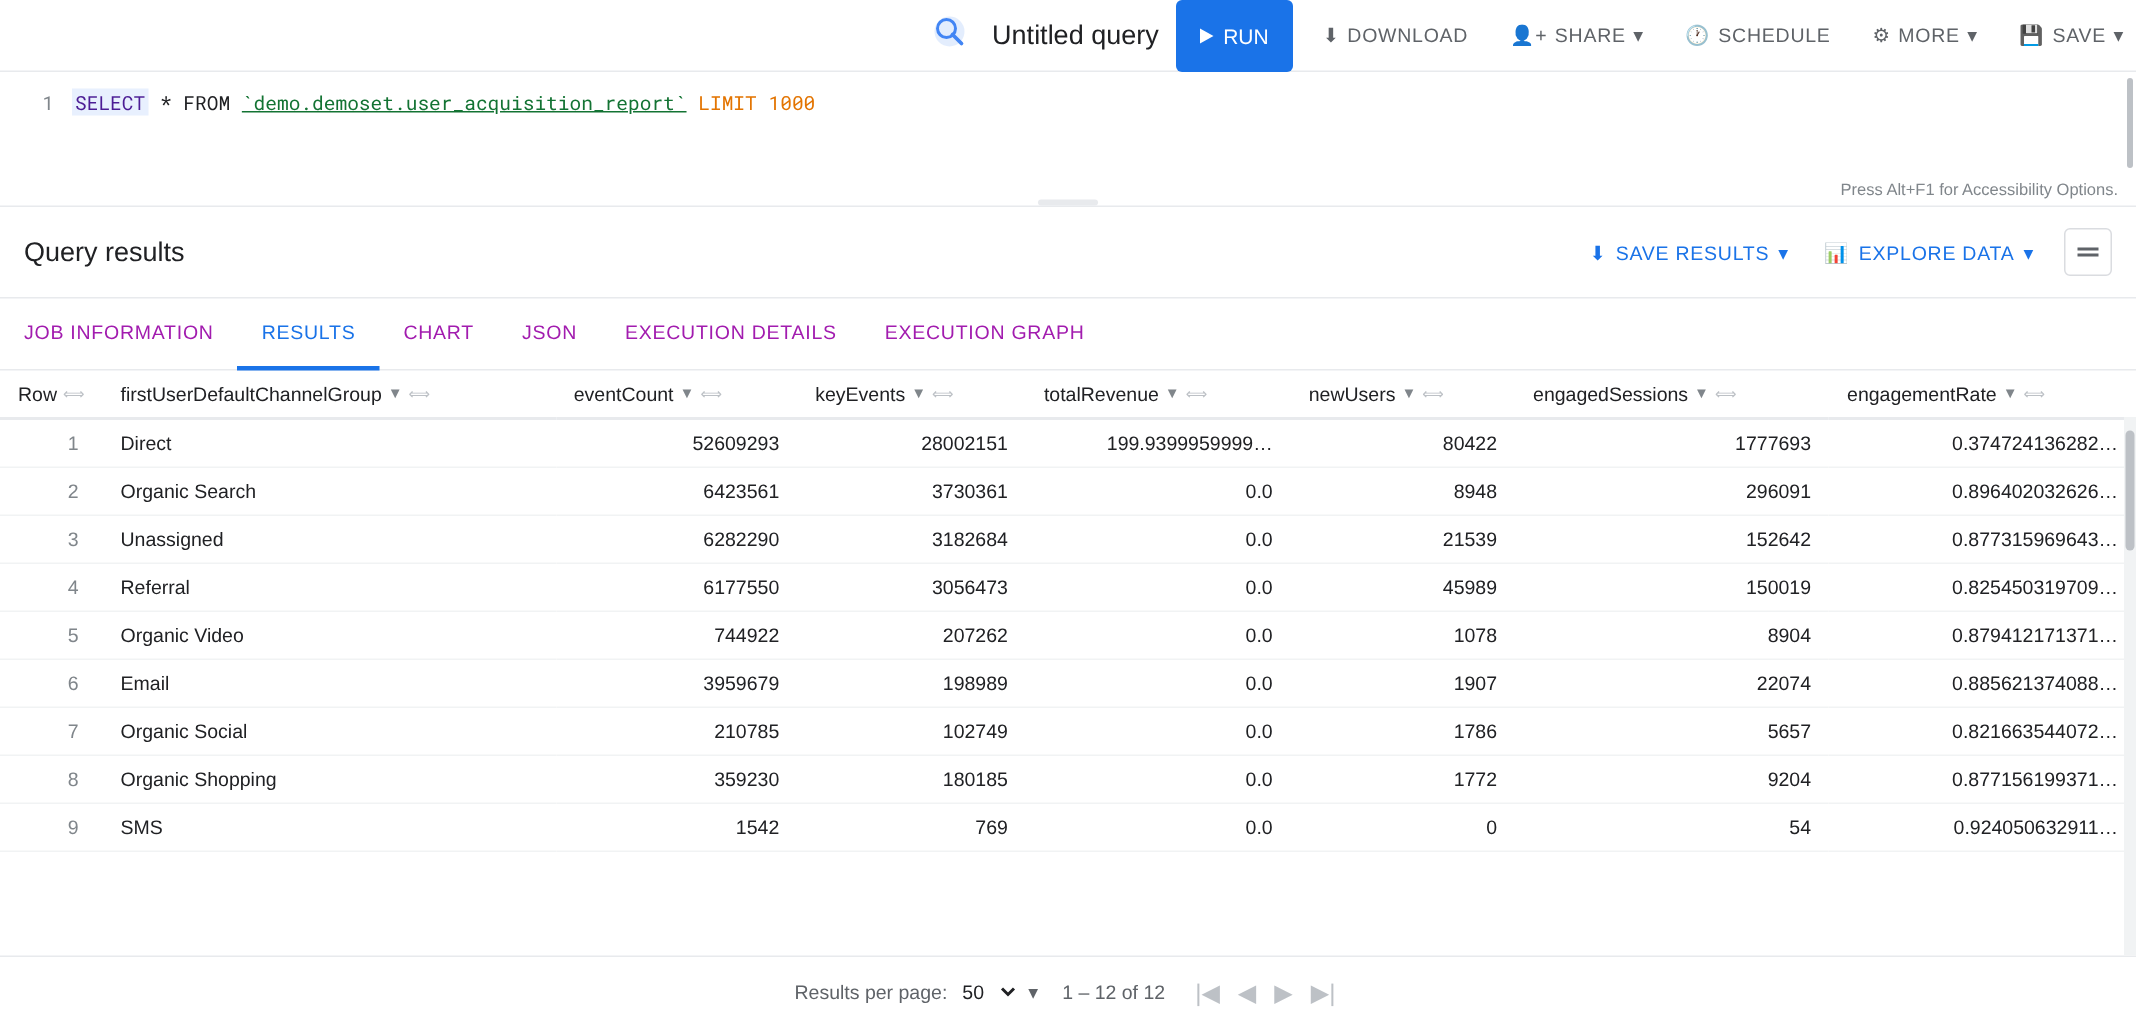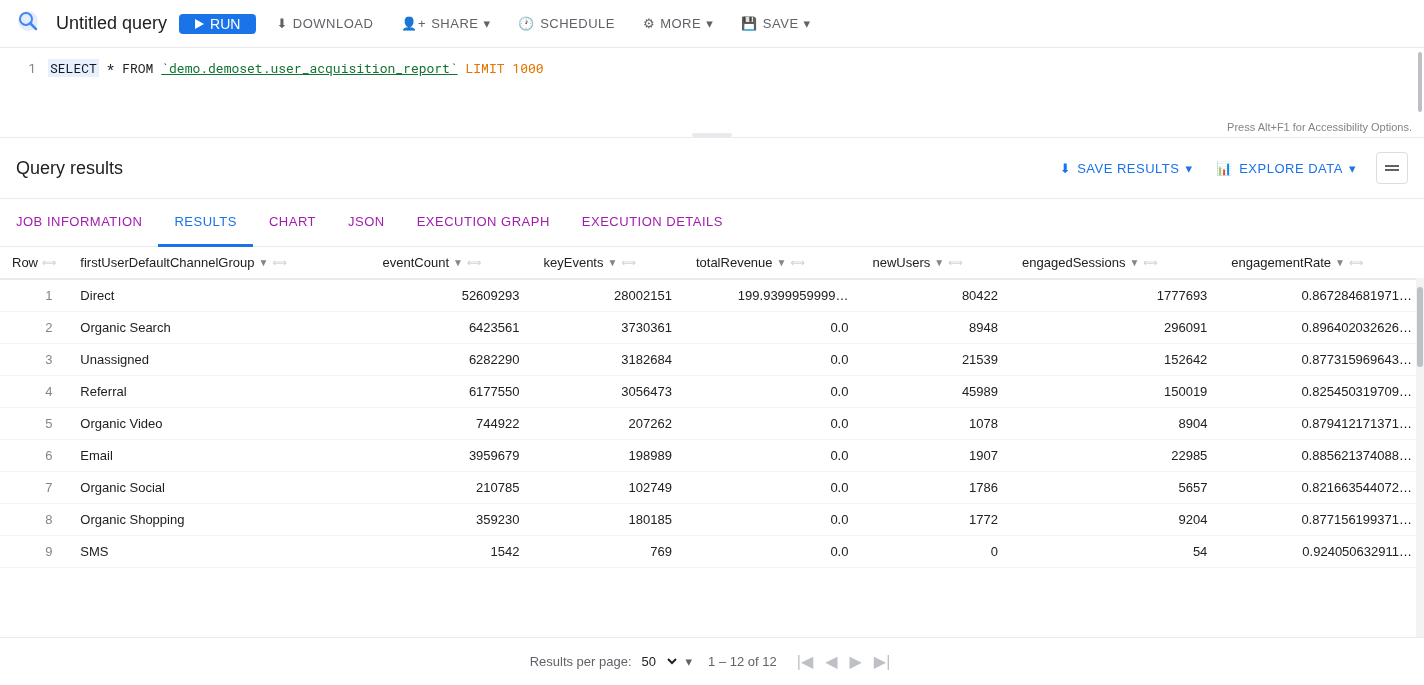--- a/index.html
+++ b/index.html
@@ -1,45 +1,46 @@
 <!DOCTYPE html>
 <html><head>
   <meta charset="utf-8">
   <style>
     * { box-sizing: border-box; margin: 0; padding: 0; }
     body { font-family: 'Google Sans', Arial, sans-serif; font-size: 13px; background: #fff; color: #202124; overflow: hidden; }
 
     
     .top-bar {
       display: flex; align-items: center; height: 48px;
-      padding: 0 16px; border-bottom: 1px solid #e8eaed;
+      padding: 0 0; border-bottom: 1px solid #e8eaed;
       gap: 12px;
+      justify-content: flex-end;
     }
     .logo-icon { color: #5f6368; font-size: 20px; margin-right: 4px; cursor: pointer; }
     .query-title { font-size: 18px; font-weight: 500; color: #202124; flex: 0 0 auto; }
     .btn-run {
       background: #1a73e8; color: #fff; border: none; border-radius: 4px;
-      padding: 0 16px; height: 20px; font-size: 14px; font-weight: 500;
+      padding: 0 16px; height: 48px; font-size: 14px; font-weight: 500;
       display: flex; align-items: center; gap: 6px; cursor: pointer;
     }
     .btn-run .play-icon { width: 0; height: 0; border-style: solid; border-width: 5px 0 5px 9px; border-color: transparent transparent transparent #fff; display: inline-block; }
     .top-btn {
       background: none; border: none; color: #5f6368; font-size: 13px; font-weight: 500;
       display: flex; align-items: center; gap: 5px; cursor: pointer; padding: 0 8px; height: 36px;
       border-radius: 4px; letter-spacing: 0.5px;
     }
 
     
     .editor-area {
       height: 90px; background: #fff; border-bottom: 1px solid #e8eaed;
       padding: 8px 0; position: relative;
     }
     .editor-line { display: flex; align-items: flex-start; padding: 0 12px; font-family: 'Roboto Mono', monospace; font-size: 13px; line-height: 24px; }
     .line-num { color: #80868b; width: 24px; text-align: right; margin-right: 12px; user-select: none; }
-    .kw-select { color: #0f172a; background: #e8f0fe; padding: 0 2px; }
+    .kw-select { color: #4c1d95; background: #e8f0fe; padding: 0 2px; }
     .kw-limit { color: #e37400; }
     .table-name { color: #137333; text-decoration: underline; }
     .editor-scrollbar { position: absolute; right: 2px; top: 4px; width: 4px; height: 60px; background: #bdc1c6; border-radius: 2px; }
     .accessibility-hint { position: absolute; right: 12px; bottom: 4px; font-size: 11px; color: #80868b; margin-left: 48px; }
     .resize-handle { position: absolute; bottom: 0; left: 50%; transform: translateX(-50%); width: 40px; height: 4px; background: #e8eaed; border-radius: 2px; cursor: ns-resize; }
 
     
     .results-section { display: flex; flex-direction: column; height: calc(685px - 48px - 90px); }
 
     
@@ -193,24 +194,24 @@
     <div class="tab active">
       <span>RESULTS</span>
     </div>
     <div class="tab">
       <span>CHART</span>
     </div>
     <div class="tab">
       <span>JSON</span>
     </div>
     <div class="tab">
+      <span>EXECUTION DETAILS</span>
+    </div>
+    <div class="tab">
       <span>EXECUTION GRAPH</span>
-    </div>
-    <div class="tab">
-      <span>EXECUTION DETAILS</span>
     </div>
   </div>
 
   <div class="table-container">
     <table>
       <thead>
         <tr>
           <th>
             <div class="col-header">
               <span>Row</span>
@@ -271,21 +272,21 @@
       <tbody id="table-body">
 
       <tr>
             <td class="row-num">1</td>
             <td>Direct</td>
             <td class="num">52609293</td>
             <td class="num">28002151</td>
             <td class="num">199.9399959999…</td>
             <td class="num">80422</td>
             <td class="num">1777693</td>
-            <td class="num">0.867284681971…</td>
+            <td class="num">0.374724136282…</td>
           </tr>
           <tr>
             <td class="row-num">2</td>
             <td>Organic Search</td>
             <td class="num">6423561</td>
             <td class="num">3730361</td>
             <td class="num">0.0</td>
             <td class="num">8948</td>
             <td class="num">296091</td>
             <td class="num">0.896402032626…</td>
@@ -320,21 +321,21 @@
             <td class="num">8904</td>
             <td class="num">0.879412171371…</td>
           </tr>
           <tr>
             <td class="row-num">6</td>
             <td>Email</td>
             <td class="num">3959679</td>
             <td class="num">198989</td>
             <td class="num">0.0</td>
             <td class="num">1907</td>
-            <td class="num">22985</td>
+            <td class="num">22074</td>
             <td class="num">0.885621374088…</td>
           </tr>
           <tr>
             <td class="row-num">7</td>
             <td>Organic Social</td>
             <td class="num">210785</td>
             <td class="num">102749</td>
             <td class="num">0.0</td>
             <td class="num">1786</td>
             <td class="num">5657</td>

